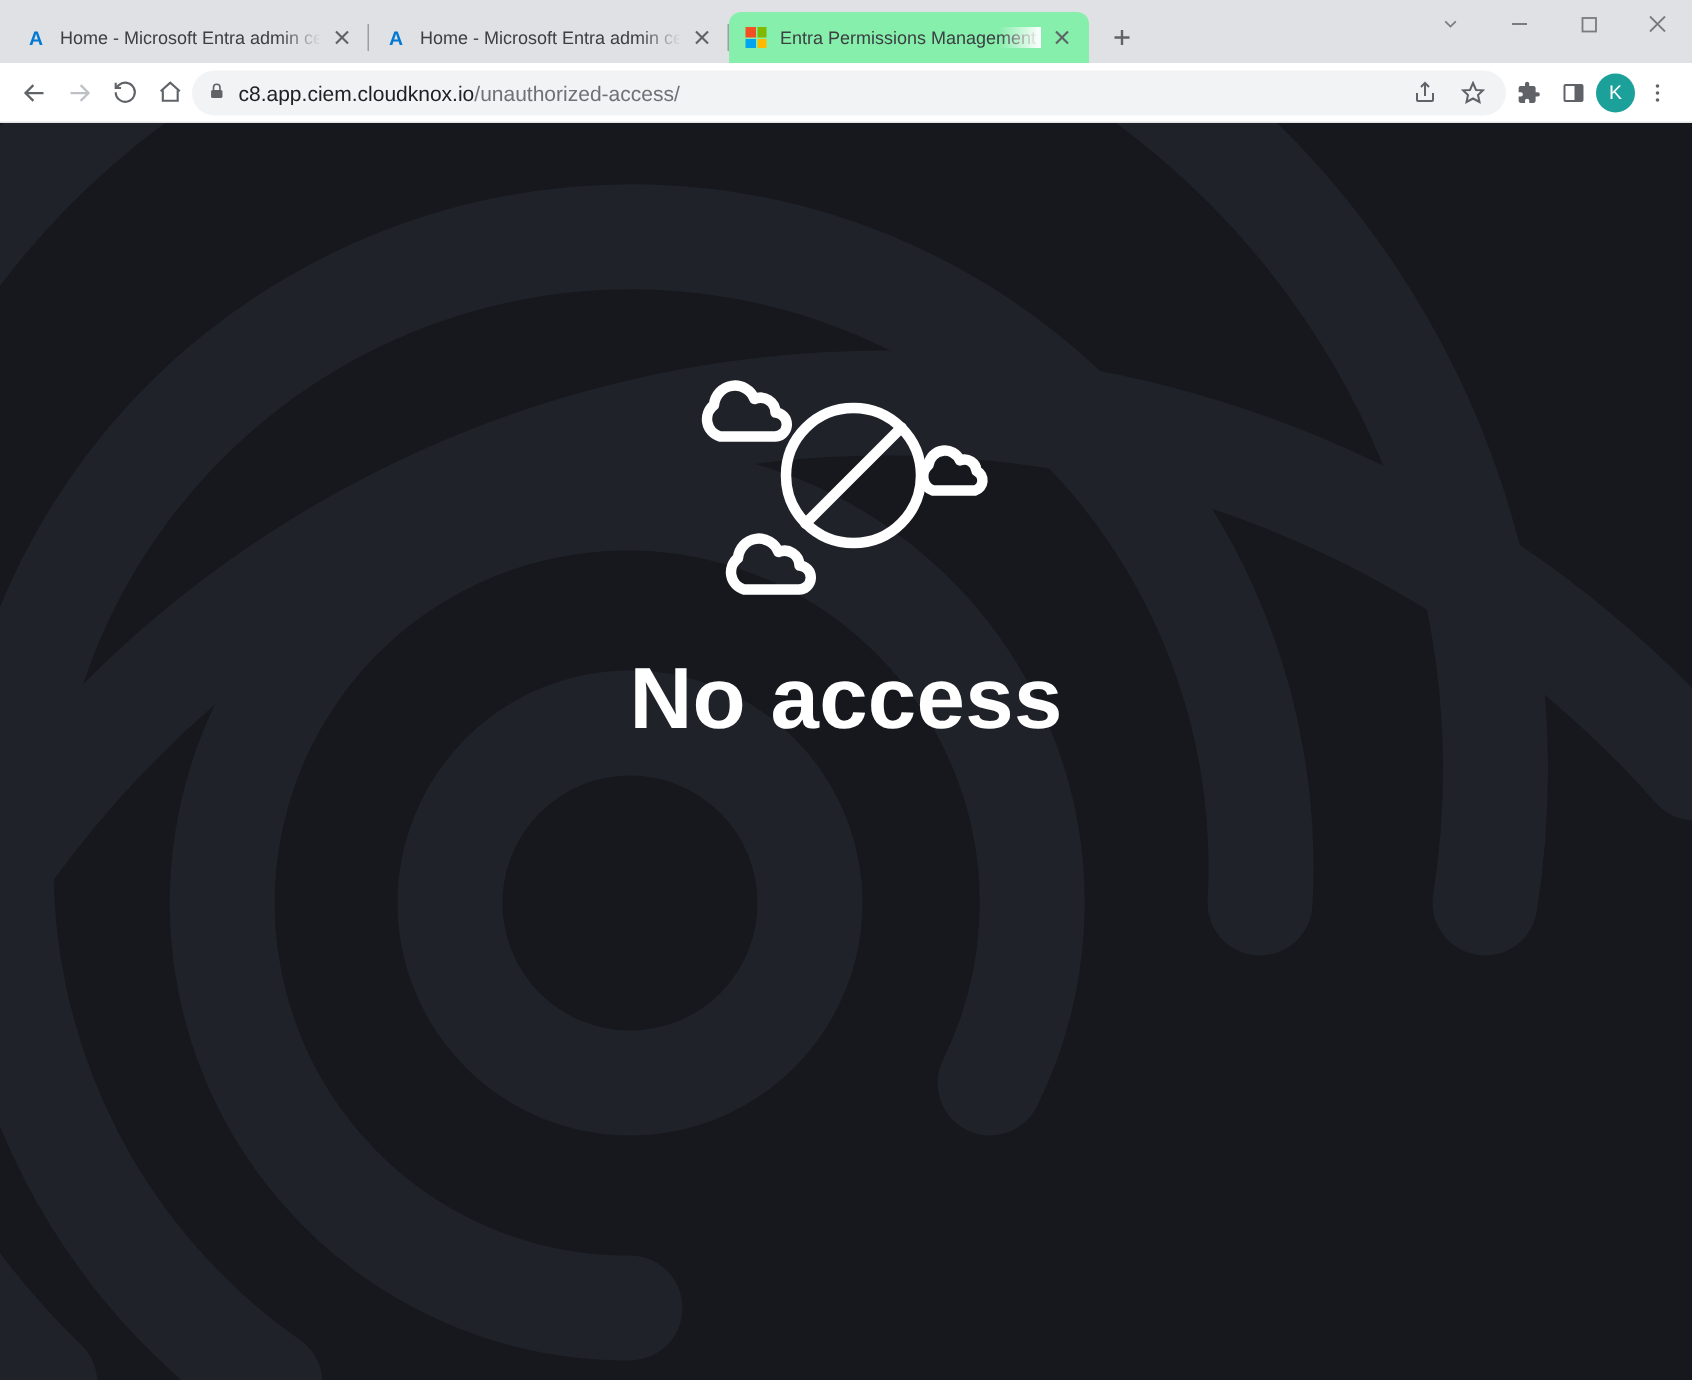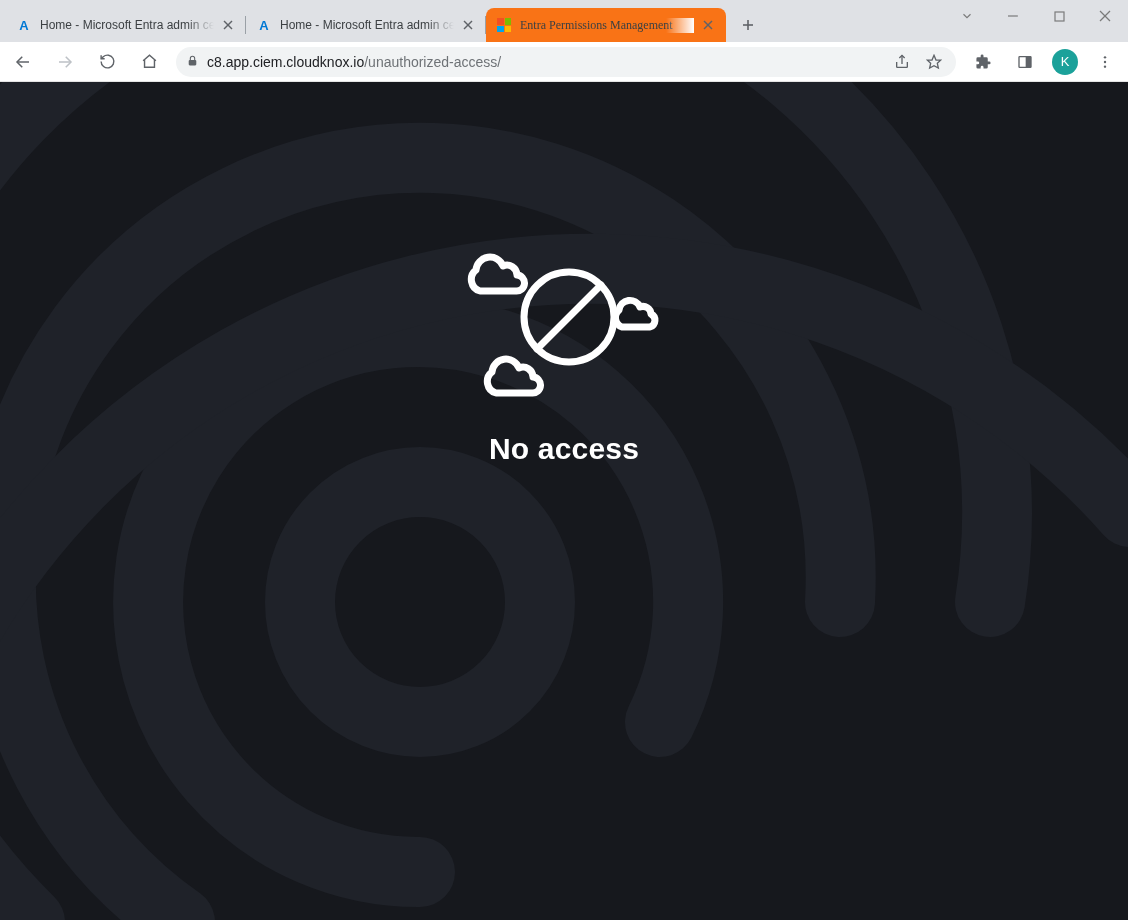--- a/index.html
+++ b/index.html
@@ -20,21 +20,21 @@
   }
   .tab {
     height: 34px; width: 240px; background: #dfe1e5; border-top-left-radius: 8px; border-top-right-radius: 8px;
     display: flex; align-items: center; padding: 0 10px; font-size: 12px; color: #3c4043;
     position: relative; margin-right: 0px; overflow:hidden; white-space:nowrap;
   }
   .tab.inactive { background: #dfe1e5; }
   .tab.inactive::after {
     content:""; position:absolute; right:0; top:8px; bottom:8px; width:1px; background:#9aa0a6;
   }
-  .tab.active { background: #f97316; font-family: Liberation Serif, serif; }
+  .tab.active { background: #86efac; }
   .tab .favicon { width:16px; height:16px; margin-right:8px; flex-shrink:0; display:flex; align-items:center; justify-content:center; }
   .tab .label { flex:1; overflow:hidden; text-overflow:clip; white-space:nowrap; position:relative; }
   .tab.inactive .label::after{
     content:""; position:absolute; right:0; top:0; bottom:0; width:28px;
     background:linear-gradient(to right, rgba(223,225,229,0), #dfe1e5);
   }
   .tab.active .label::after{
     content:""; position:absolute; right:0; top:0; bottom:0; width:28px;
     background:linear-gradient(to right, rgba(255,255,255,0), #ffffff);
   }
@@ -46,21 +46,21 @@
 
   
   .ms-logo { width:14px; height:14px; display:grid; grid-template-columns:1fr 1fr; grid-template-rows:1fr 1fr; gap:1px;}
   .ms-logo span:nth-child(1){background:#f25022;}
   .ms-logo span:nth-child(2){background:#7fba00;}
   .ms-logo span:nth-child(3){background:#00a4ef;}
   .ms-logo span:nth-child(4){background:#ffb900;}
 
   
   .toolbar {
-    height: 40px; background: #ffffff; display:flex; align-items:center; padding: 0 8px; gap:12px;
+    height: 40px; background: #ffffff; display:flex; align-items:center; padding: 0 8px; gap:0;
     border-bottom: 1px solid #e4e4e4;
   }
   .tb-btn { width:30px; height:30px; display:flex; align-items:center; justify-content:center; color:#5f6368; border-radius:50%; }
   .tb-btn.disabled { color:#bdc1c6; }
   .omnibox {
     flex:1; height:30px; background:#f1f3f4; border-radius:15px; display:flex; align-items:center;
     padding: 0 10px; font-size:14px; color:#202124; gap:8px;
   }
   .omnibox .lock { color:#5f6368; }
   .omnibox .url { flex:1; white-space:nowrap; overflow:hidden; }
@@ -72,21 +72,21 @@
   .content {
     flex:1; background:#16181d; position:relative; overflow:hidden;
     display:flex; align-items:flex-start; justify-content:center;
   }
   .fingerprint { position:absolute; inset:0; pointer-events:none; }
   .fingerprint svg { width:100%; height:100%; }
 
   .panel { position:relative; z-index:2; margin-top:150px; text-align:center; color:#ffffff; width:640px;}
   .illustration { margin: 0 auto 30px; width:220px; height:170px; }
   .illustration svg { width:100%; height:100%; }
-  .headline { font-size:30px; font-weight:700; letter-spacing:0.2px; margin-bottom:36px; }
+  .headline { font-size:58px; font-weight:700; letter-spacing:0.2px; margin-bottom:36px; }
   .subhead { font-size:26px; font-weight:700; line-height:1.55; }
 
 </style>
 </head>
 <body>
 
 <div class="window-controls">
   <div class="wc-btn">
     <svg width="14" height="14" viewBox="0 0 24 24" fill="none" stroke="currentColor" stroke-width="2">
         <polyline points="6 9 12 15 18 9"></polyline>

